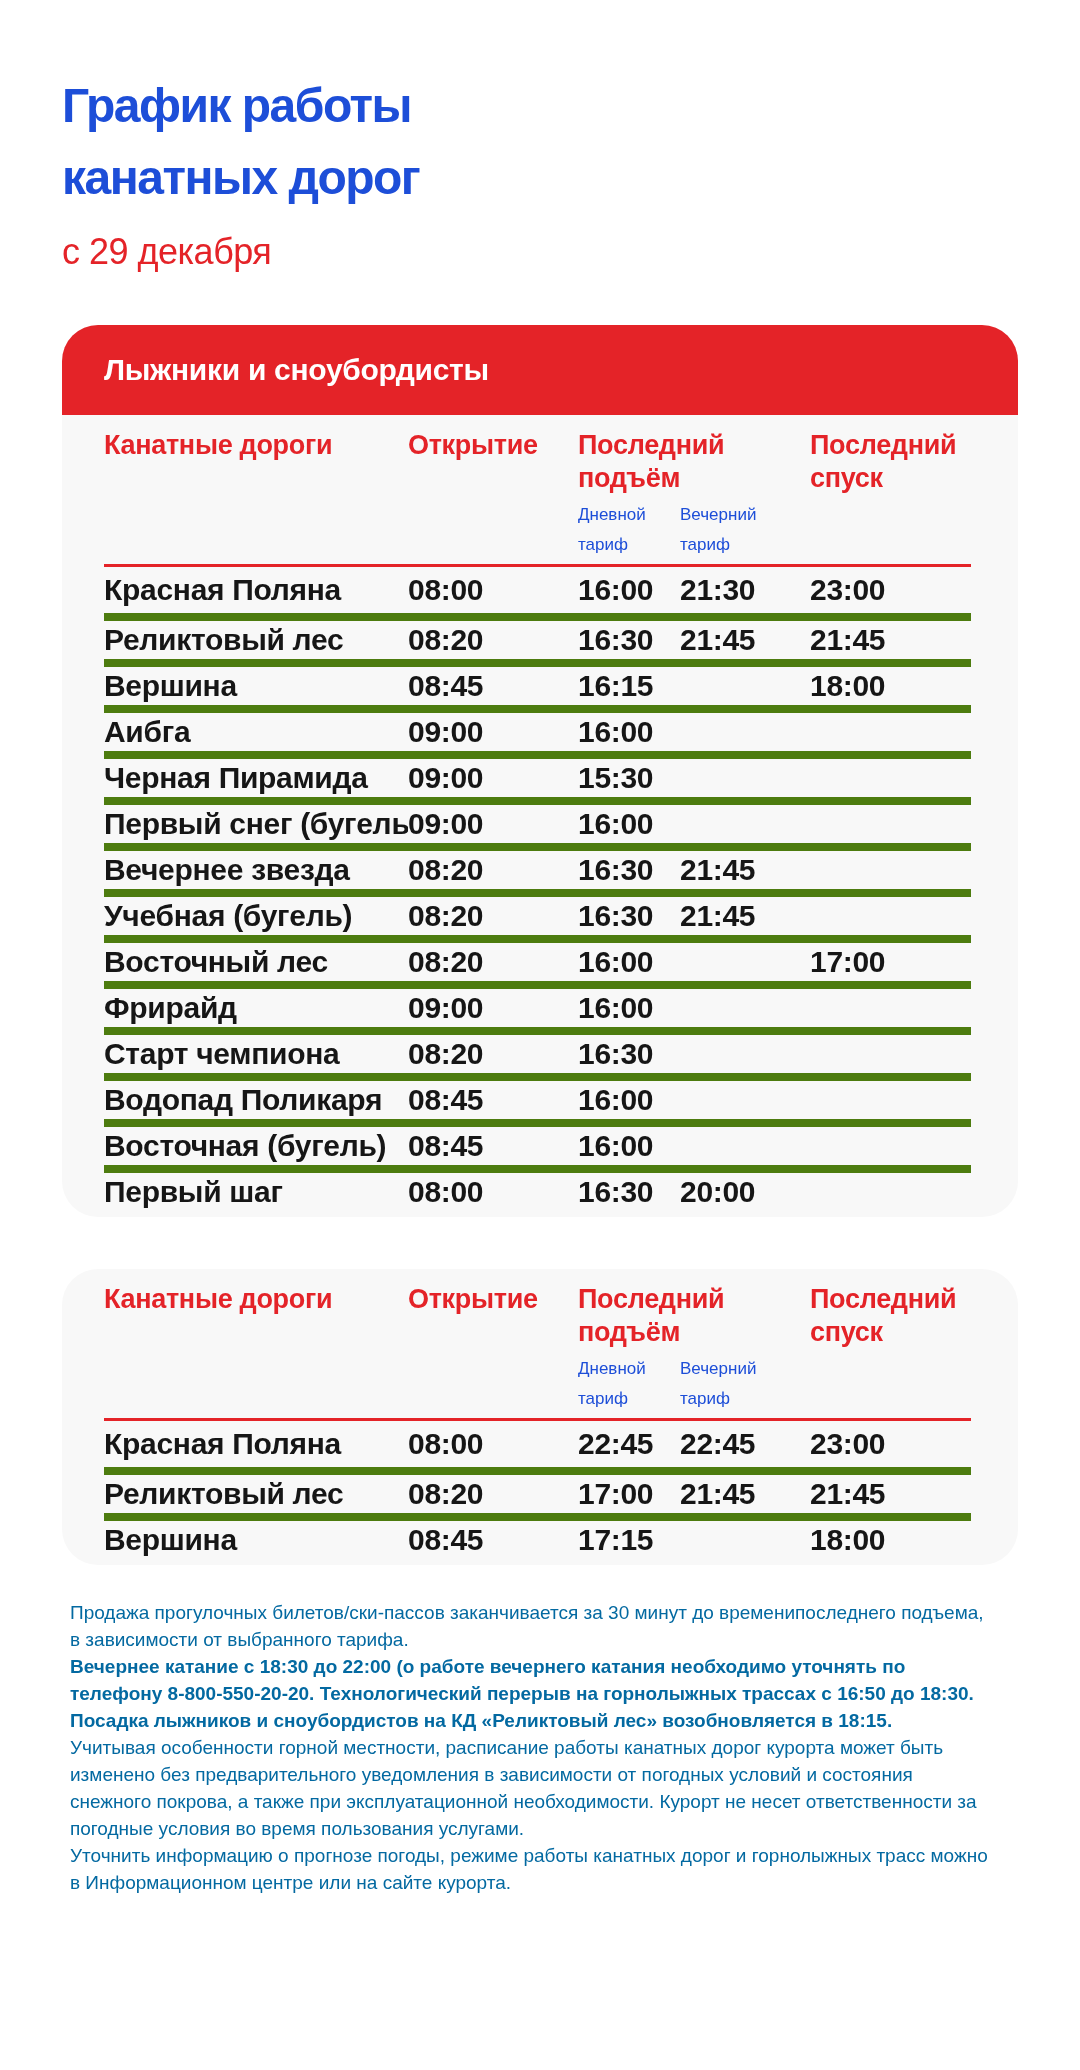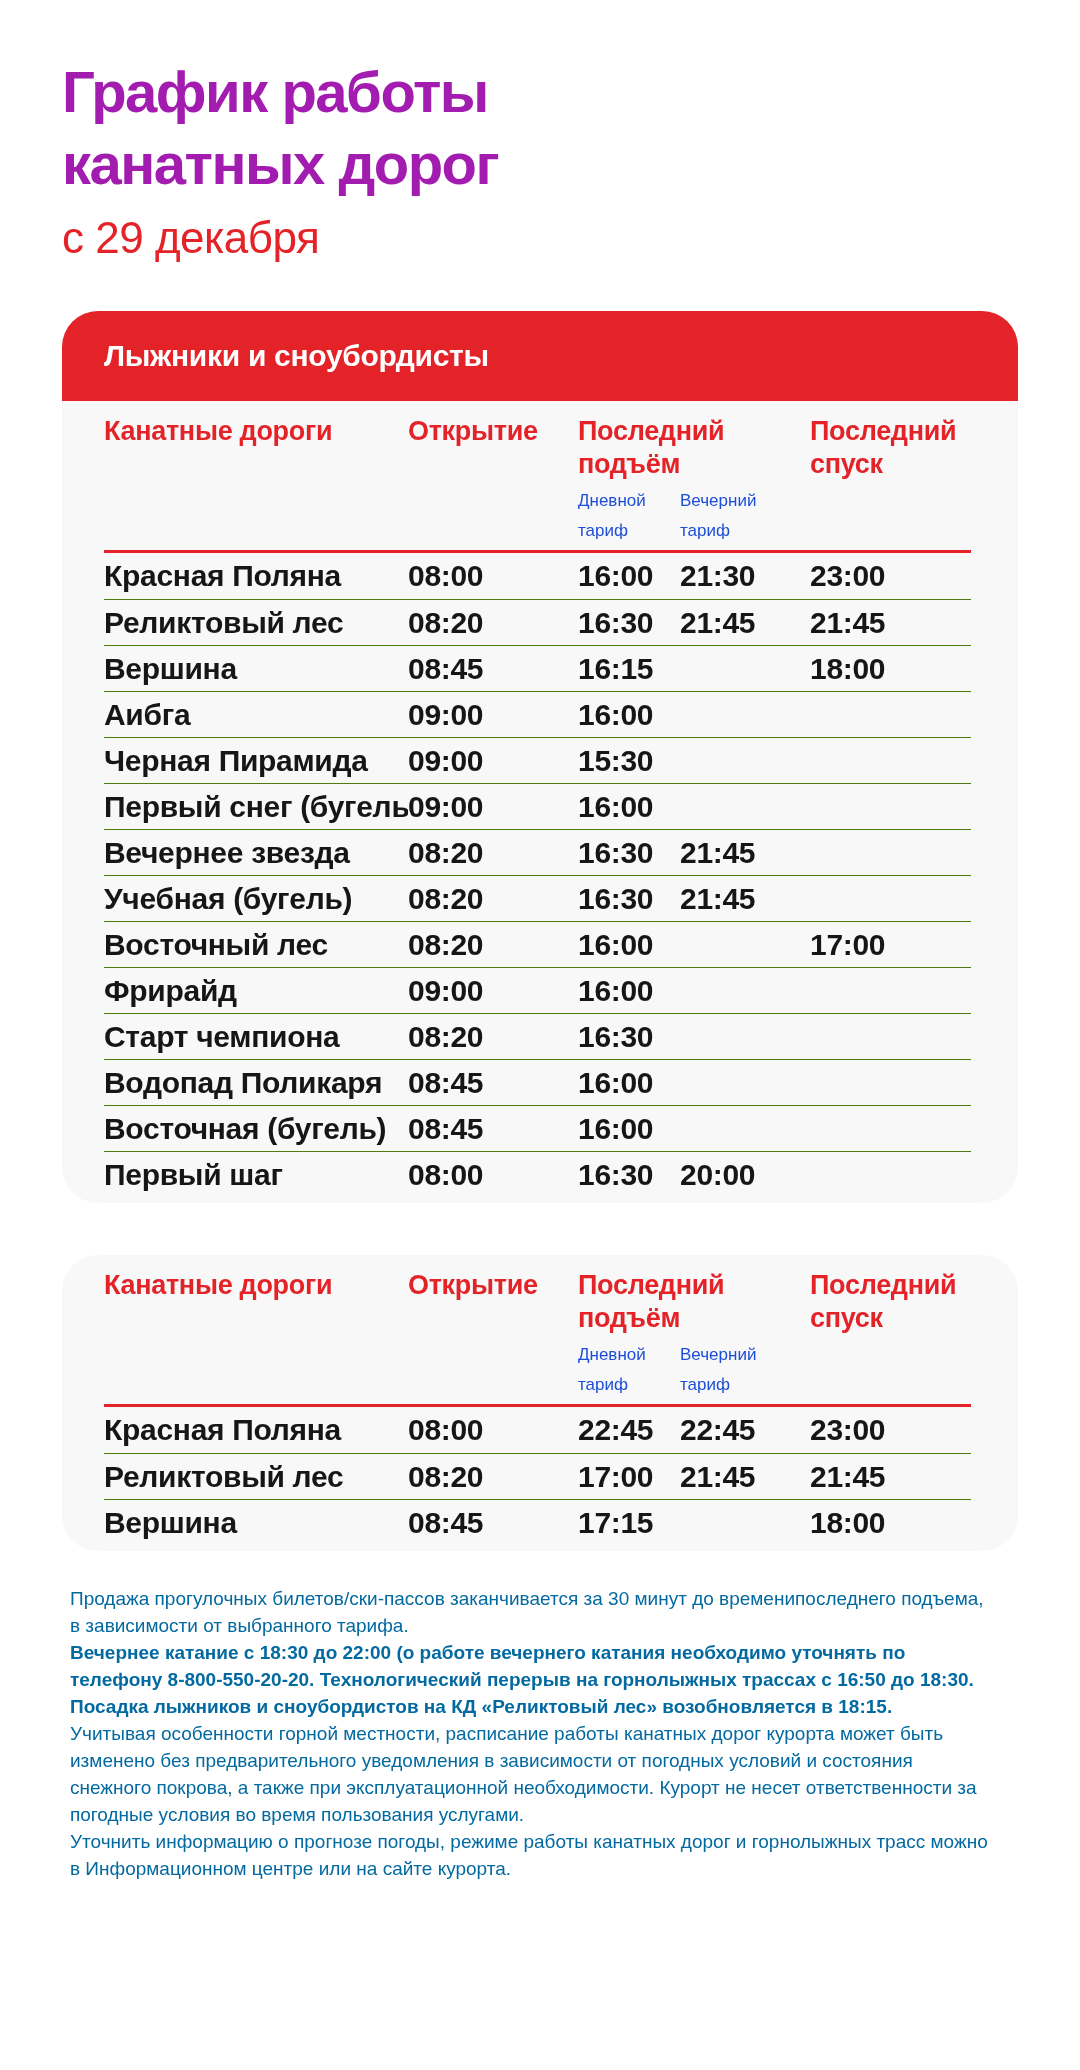--- a/index.html
+++ b/index.html
@@ -9,31 +9,31 @@
     background: #ffffff;
     box-sizing: border-box;
     padding: 0 62px;
     overflow: hidden;
     font-family: "Liberation Sans", "DejaVu Sans", sans-serif;
     color: #161616;
     -webkit-font-smoothing: antialiased;
   }
   .page-title {
     margin: 0;
-    padding-top: 56px;
-    font-size: 58px;
+    padding-top: 70px;
+    font-size: 48px;
     line-height: 72px;
     font-weight: 700;
     letter-spacing: -1.5px;
-    color: #a21caf;
+    color: #1d4ed8;
     white-space: pre-line;
   }
   .page-subtitle {
     margin: 16px 0 0 0;
-    font-size: 44px;
+    font-size: 36px;
     line-height: 43px;
     font-weight: 400;
     letter-spacing: -0.5px;
     color: #e42328;
   }
   .card {
     width: 956px;
     margin-top: 52px;
     background: #f8f8f8;
     border-radius: 36px;
@@ -91,21 +91,21 @@
     display: grid;
     grid-template-columns: 304px 170px 102px 130px 1fr;
     align-items: center;
     height: 46px;
     box-sizing: border-box;
     font-size: 30px;
     font-weight: 700;
     letter-spacing: -0.3px;
     color: #161616;
   }
-  .row + .row { border-top: 1px solid #4d7c0f; }
+  .row + .row { border-top: 8px solid #4d7c0f; }
   .cell { white-space: nowrap; overflow: hidden; }
   .footnotes {
     margin-top: 34px;
     padding-left: 8px;
     width: 926px;
     font-size: 19px;
     line-height: 27px;
     color: #0369a1;
   }
   .footnotes p { margin: 0; }

